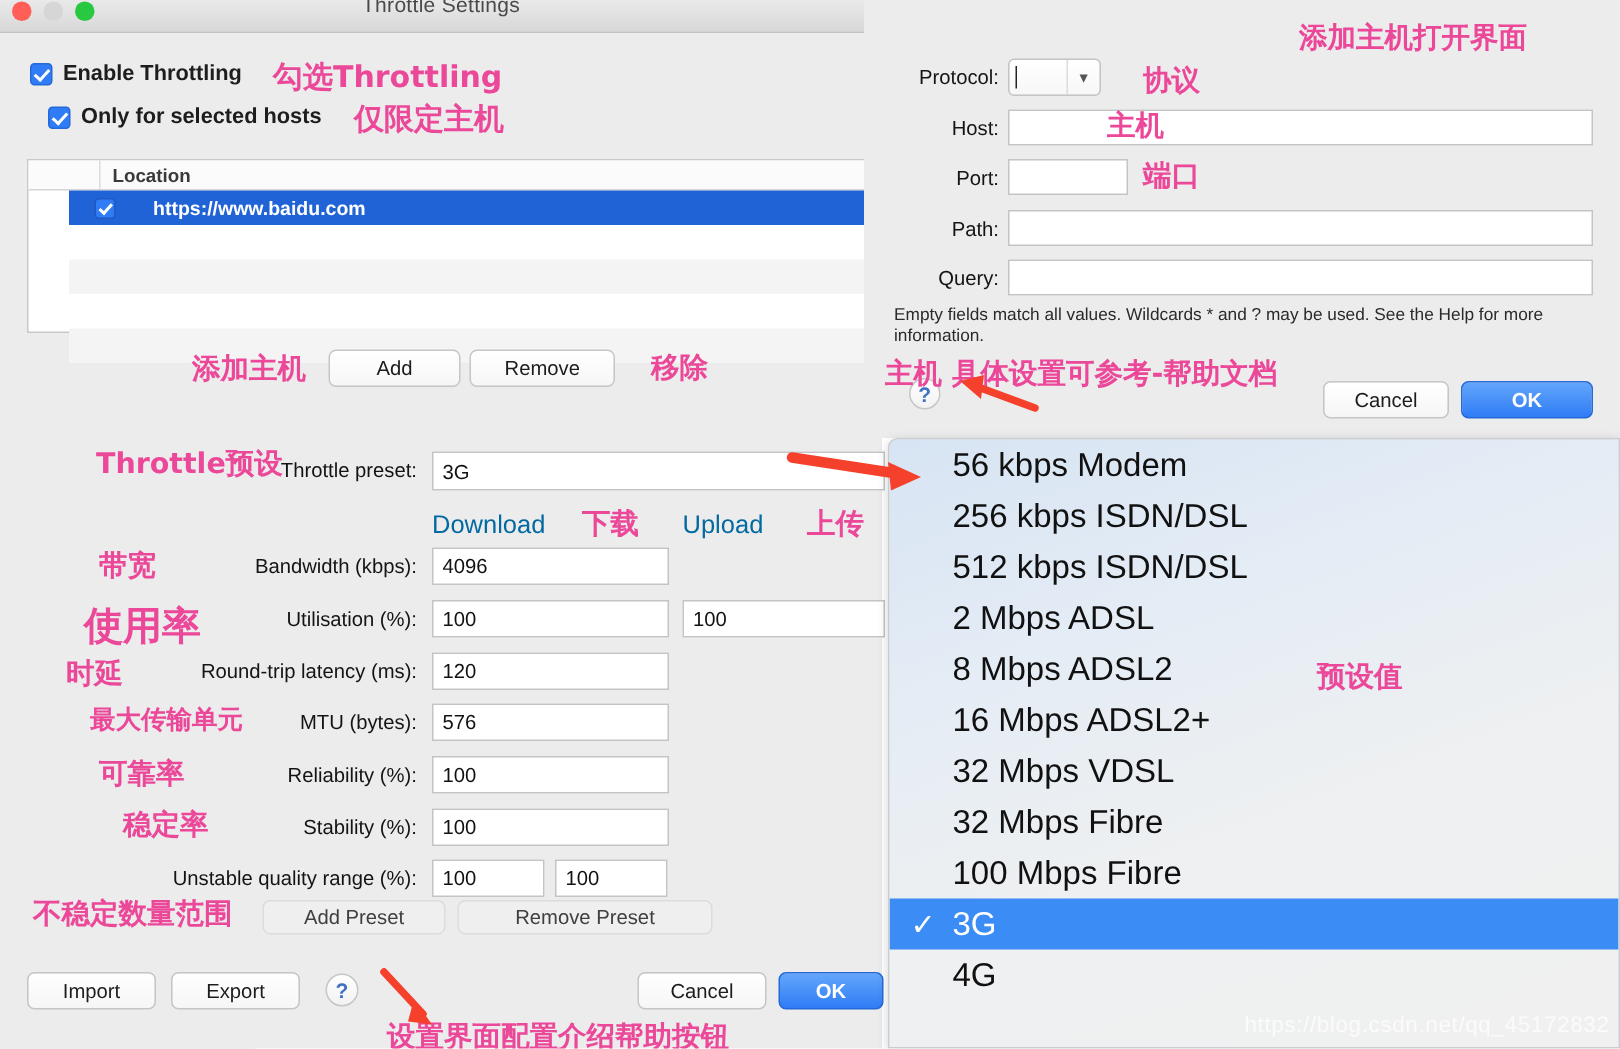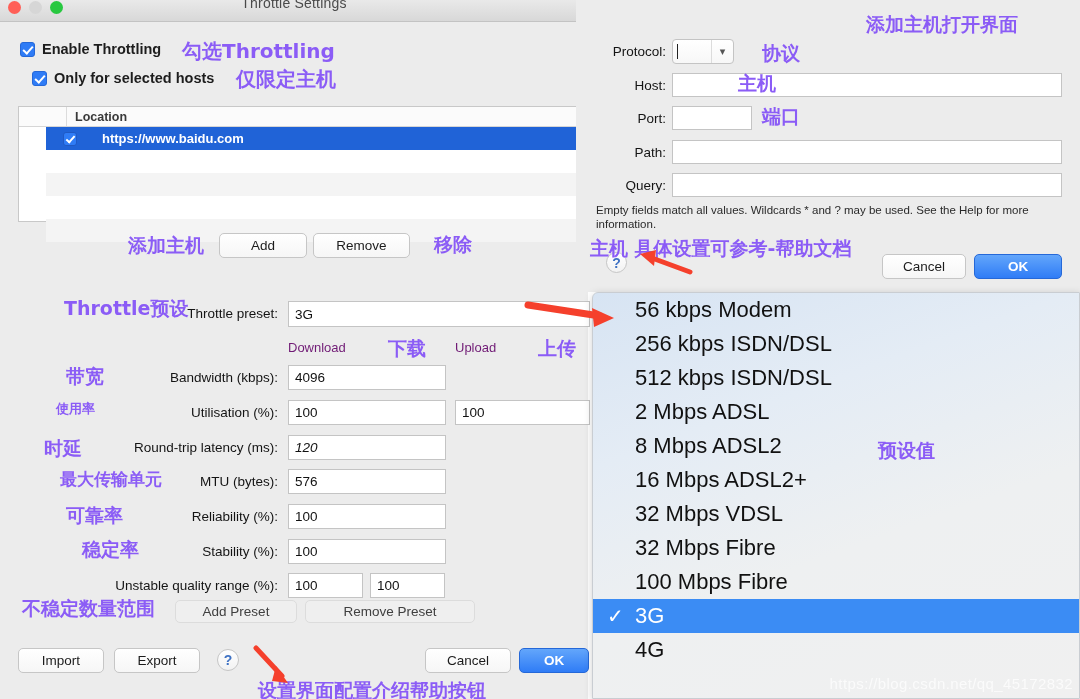--- a/index.html
+++ b/index.html
@@ -87,21 +87,21 @@
     border-color: #2568d8; color: #fff; font-weight: 600;
   }
   .btn-abs { position: absolute; }
 
   .lbl-r { position: absolute; font-size: 13.5px; color: #141414; text-align: right; }
   .fld {
     position: absolute; background: #fff; border: 1px solid #c4c4c4;
     font-size: 13.5px; color: #111; display: flex; align-items: center;
     padding-left: 6px; overflow: hidden; white-space: nowrap;
   }
-  .colhead { position: absolute; font-size: 13px; color: #701a75; text-align: center; }
+  .colhead { position: absolute; font-size: 17px; color: #0369a1; text-align: center; }
 
   
   .helpbtn {
     position: absolute; width: 22px; height: 22px; border-radius: 50%;
     background: linear-gradient(#ffffff,#f2f2f2); border: 1px solid #c6c6c6;
     color: #3f72c4; font-size: 14px; font-weight: 700;
     display: flex; align-items: center; justify-content: center;
   }
 
   
@@ -136,21 +136,21 @@
   .mitem {
     height: 34px; display: flex; align-items: center;
     font-size: 22px; color: #111; padding-left: 14px;
   }
   .mitem .tick { width: 28px; font-size: 20px; color: #111; flex: none; }
   .mitem.sel { background: #3b8cf4; color: #fff; }
   .mitem.sel .tick { color: #fff; }
 
   
   .ann {
-    position: absolute; color: #8b5cf6; font-weight: 700;
+    position: absolute; color: #ec4899; font-weight: 700;
     font-family: "DejaVu Sans", "Liberation Sans", sans-serif;
   }
   .arrow-svg { position: absolute; pointer-events: none; }
 
   .watermark {
     position: absolute; right: 6px; bottom: 6px;
     font-size: 15px; color: rgba(255,255,255,.72);
     letter-spacing: .4px;
   }
 </style>
@@ -205,21 +205,21 @@
     <div class="colhead" style="left:455px; top:340px;">Upload</div>
 
     <div class="lbl-r" style="left:70px; top:370px; width:208px;">Bandwidth (kbps):</div>
     <div class="fld" style="left:288px; top:365px; width:158px; height:25px;">4096</div>
 
     <div class="lbl-r" style="left:70px; top:405px; width:208px;">Utilisation (%):</div>
     <div class="fld" style="left:288px; top:400px; width:158px; height:25px;">100</div>
     <div class="fld" style="left:455px; top:400px; width:135px; height:25px;">100</div>
 
     <div class="lbl-r" style="left:70px; top:440px; width:208px;">Round-trip latency (ms):</div>
-    <div class="fld" style="left:288px; top:435px; width:158px; height:25px;font-style:italic;">120</div>
+    <div class="fld" style="left:288px; top:435px; width:158px; height:25px;">120</div>
 
     <div class="lbl-r" style="left:70px; top:474px; width:208px;">MTU (bytes):</div>
     <div class="fld" style="left:288px; top:469px; width:158px; height:25px;">576</div>
 
     <div class="lbl-r" style="left:70px; top:509px; width:208px;">Reliability (%):</div>
     <div class="fld" style="left:288px; top:504px; width:158px; height:25px;">100</div>
 
     <div class="lbl-r" style="left:70px; top:544px; width:208px;">Stability (%):</div>
     <div class="fld" style="left:288px; top:539px; width:158px; height:25px;">100</div>
 
@@ -315,21 +315,21 @@
   </div>
 
   <div class="ann" style="left:182px; top:38px; font-size:20px;">勾选Throttling</div>
   <div class="ann" style="left:236px; top:66px; font-size:20px;">仅限定主机</div>
   <div class="ann" style="left:128px; top:233px; font-size:19px;">添加主机</div>
   <div class="ann" style="left:434px; top:232px; font-size:19px;">移除</div>
   <div class="ann" style="left:64px; top:296px; font-size:19px;">Throttle预设</div>
   <div class="ann" style="left:388px; top:336px; font-size:19px;">下载</div>
   <div class="ann" style="left:538px; top:336px; font-size:19px;">上传</div>
   <div class="ann" style="left:66px; top:364px; font-size:19px;">带宽</div>
-  <div class="ann" style="left:56px; top:400px; font-size:13px;">使用率</div>
+  <div class="ann" style="left:56px; top:400px; font-size:26px;">使用率</div>
   <div class="ann" style="left:44px; top:436px; font-size:19px;">时延</div>
   <div class="ann" style="left:60px; top:468px; font-size:17px;">最大传输单元</div>
   <div class="ann" style="left:66px; top:503px; font-size:19px;">可靠率</div>
   <div class="ann" style="left:82px; top:537px; font-size:19px;">稳定率</div>
   <div class="ann" style="left:22px; top:596px; font-size:19px;">不稳定数量范围</div>
   <div class="ann" style="left:258px; top:678px; font-size:19px;">设置界面配置介绍帮助按钮</div>
 
   <div class="ann" style="left:866px; top:12px; font-size:19px;">添加主机打开界面</div>
   <div class="ann" style="left:762px; top:41px; font-size:19px;">协议</div>
   <div class="ann" style="left:738px; top:71px; font-size:19px;">主机</div>

